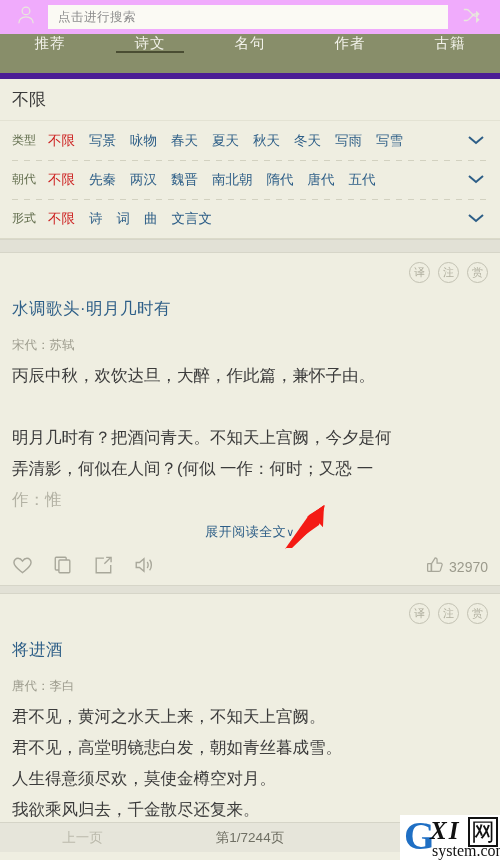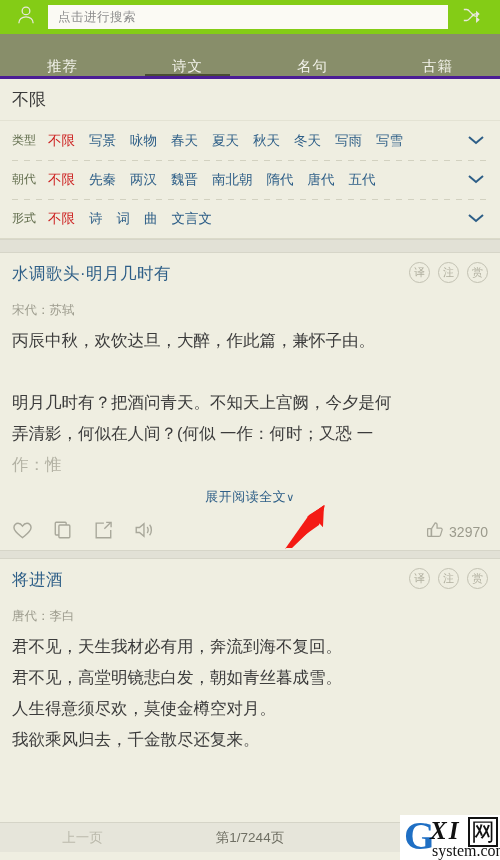--- a/index.html
+++ b/index.html
@@ -11,21 +11,21 @@
   }
   #app {
     position: relative;
     width: 500px; height: 860px;
     background: #efeee1;
   }
 
   
   .header {
     height: 34px;
-    background: #84cc16;
+    background: #f0abfc;
     display: flex;
     align-items: center;
     padding: 16px 8px;
   }
   .avatar-btn {
     width: 36px; height: 34px;
     display: flex; align-items: center; justify-content: center;
     flex: 0 0 auto;
   }
   .search-box {
@@ -46,22 +46,22 @@
     width: 40px; height: 34px;
     display: flex; align-items: center; justify-content: center;
     flex: 0 0 auto;
   }
 
   
   .navbar {
     height: 45px;
     background: #888e6a;
     display: flex;
-    align-items: flex-end;
-    border-bottom: 3px solid #4c1d95;
+    align-items: flex-start;
+    border-bottom: 6px solid #4c1d95;
   }
   .nav-tab {
     flex: 1 1 0;
     display: flex;
     align-items: center;
     justify-content: center;
     position: relative;
     font-size: 14.5px;
     color: #f2f2ea;
     letter-spacing: 1px;
@@ -141,20 +141,21 @@
   .card-head {
     display: flex;
     align-items: flex-start;
     justify-content: space-between;
   }
   .poem-title {
     font-size: 16.5px;
     color: #2d5e87;
     letter-spacing: .5px;
     padding-top: 2px;
+    margin-top: 35px;
   }
   .badges { display: flex; gap: 8px; flex: 0 0 auto; padding-top: 1px; }
   .badge {
     width: 21px; height: 21px;
     border: 1px solid #c2c1b2;
     border-radius: 50%;
     color: #b0af9f;
     font-size: 11px;
     display: flex; align-items: center; justify-content: center;
     line-height: 1;
@@ -309,20 +310,23 @@
 
   <div class="navbar">
     <div class="nav-tab">
         <span>推荐</span>
       </div>
     <div class="nav-tab active">
         <span>诗文</span>
       </div>
     <div class="nav-tab">
         <span>名句</span>
+      </div>
+    <div class="nav-tab">
+        <span>作者</span>
       </div>
     <div class="nav-tab">
         <span>古籍</span>
       </div>
   </div>
 
   <div class="filter-panel">
     <div class="filter-title">不限</div>
 
     <div class="filter-row">
@@ -460,21 +464,21 @@
     <div class="card-head">
       <div class="poem-title">将进酒</div>
       <div class="badges">
         <div class="badge">译</div>
         <div class="badge">注</div>
         <div class="badge">赏</div>
       </div>
     </div>
     <div class="poem-meta">唐代：李白</div>
     <div class="poem-body">
-      <p>君不见，天生我材必有用，奔流到海不复回。</p>
+      <p>君不见，黄河之水天上来，不知天上宫阙。</p>
       <p>君不见，高堂明镜悲白发，朝如青丝暮成雪。</p>
       <p>人生得意须尽欢，莫使金樽空对月。</p>
       <p>我欲乘风归去，千金散尽还复来。</p>
     </div>
   </div>
 
   <div class="red-arrow">
     <svg width="44" height="48" viewBox="0 0 44 48">
       <path d="M41 2 L27 13 L33 16 L3 45 L9 45 L36 19 L40 24 Z" fill="#f41a14"></path>
       <path d="M40 3 L24 14 L34 18 L40 24 Z" fill="#f41a14"></path>

